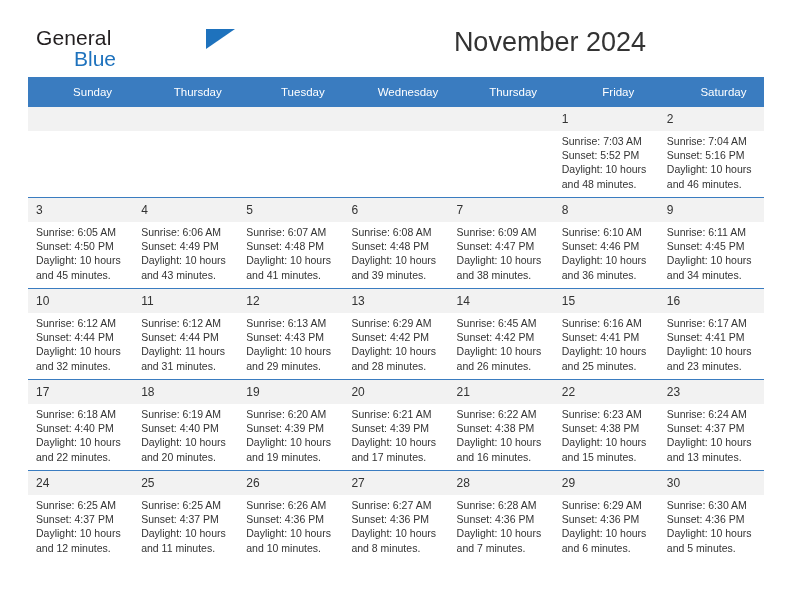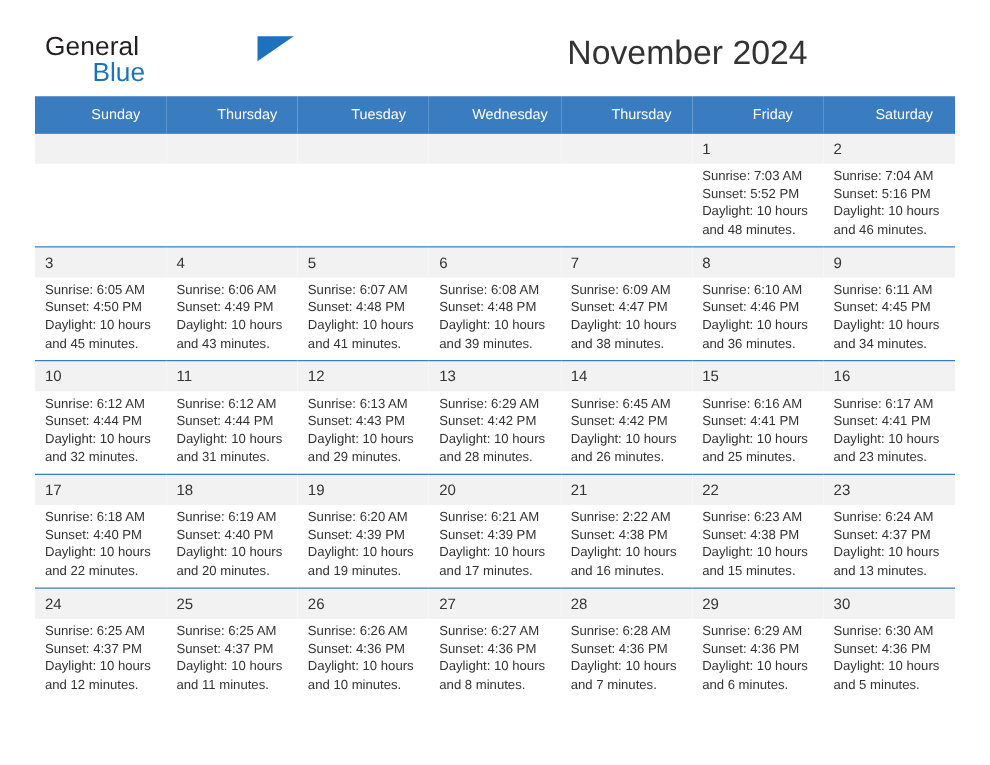--- a/index.html
+++ b/index.html
@@ -262,21 +262,21 @@
             <span>Sunrise: 6:12 AM</span>
             <span>Sunset: 4:44 PM</span>
             <span class="daylight">Daylight: 10 hours and 32 minutes.</span>
           </div>
         </td>
         <td>
           <span class="daynum">11</span>
           <div class="info">
             <span>Sunrise: 6:12 AM</span>
             <span>Sunset: 4:44 PM</span>
-            <span class="daylight">Daylight: 10 hours and 31 minutes.</span>
+            <span class="daylight">Daylight: 11 hours and 31 minutes.</span>
           </div>
         </td>
         <td>
           <span class="daynum">12</span>
           <div class="info">
             <span>Sunrise: 6:13 AM</span>
             <span>Sunset: 4:43 PM</span>
             <span class="daylight">Daylight: 10 hours and 29 minutes.</span>
           </div>
         </td>
@@ -343,21 +343,21 @@
           <span class="daynum">20</span>
           <div class="info">
             <span>Sunrise: 6:21 AM</span>
             <span>Sunset: 4:39 PM</span>
             <span class="daylight">Daylight: 10 hours and 17 minutes.</span>
           </div>
         </td>
         <td>
           <span class="daynum">21</span>
           <div class="info">
-            <span>Sunrise: 2:22 AM</span>
+            <span>Sunrise: 6:22 AM</span>
             <span>Sunset: 4:38 PM</span>
             <span class="daylight">Daylight: 10 hours and 16 minutes.</span>
           </div>
         </td>
         <td>
           <span class="daynum">22</span>
           <div class="info">
             <span>Sunrise: 6:23 AM</span>
             <span>Sunset: 4:38 PM</span>
             <span class="daylight">Daylight: 10 hours and 15 minutes.</span>

